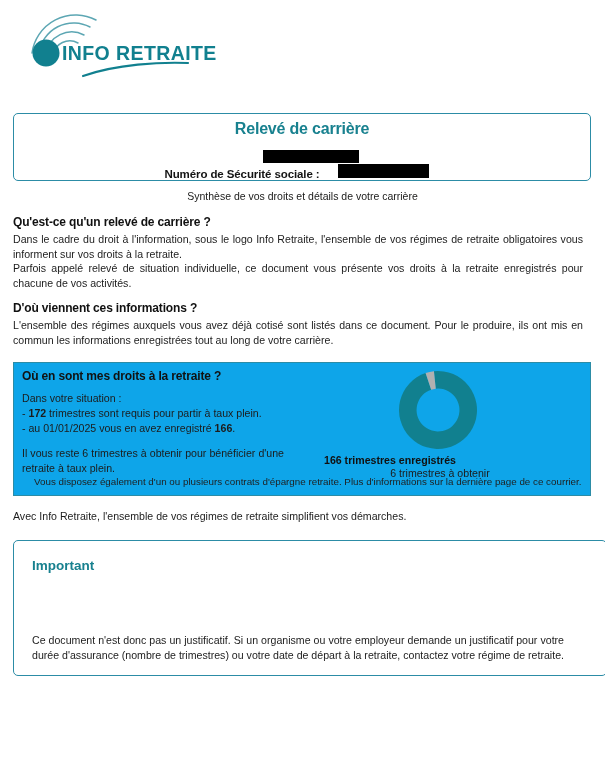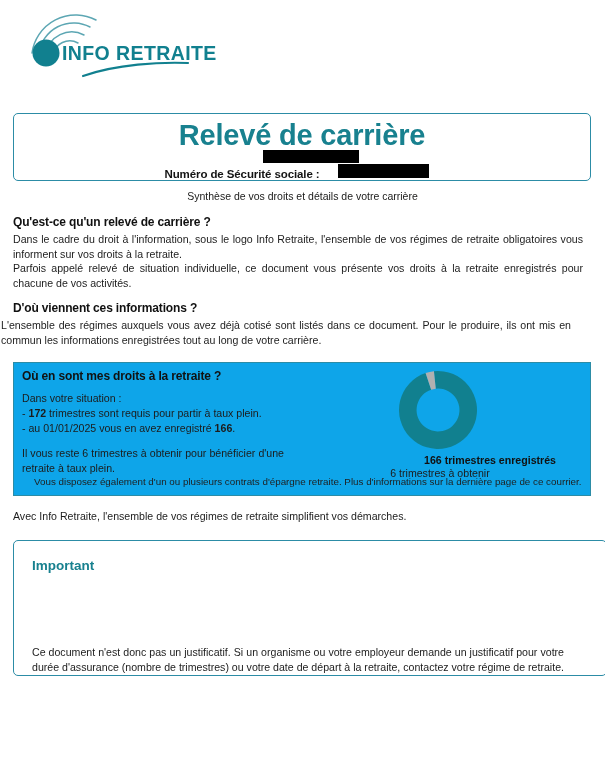--- a/index.html
+++ b/index.html
@@ -35,21 +35,21 @@
     width: 578px;
     height: 68px;
     box-sizing: border-box;
     border: 1.2px solid #2c8ca6;
     border-radius: 5px;
     background: #fff;
   }
   .doc-title {
     text-align: center;
     color: #18818f;
-    font-size: 29px;
+    font-size: 16px;
     font-weight: bold;
     letter-spacing: -0.2px;
     margin-top: 6px;
     line-height: 1.1;
   }
   .redact-name {
     position: absolute;
     left: 249px;
     top: 36px;
     width: 96px;
@@ -103,21 +103,21 @@
     position: absolute;
     font-size: 10.6px;
     line-height: 14.6px;
     color: #1c1c1c;
     text-align: justify;
   }
 
   #head-quest  { left: 13px; top: 215px; }
   #para-quest  { left: 13px; top: 232px; width: 570px; }
   #head-origin { left: 13px; top: 301px; }
-  #para-origin { left: 1px; top: 318px; width: 570px; }
+  #para-origin { left: 13px; top: 318px; width: 570px; }
 
   
   .rights-box {
     position: absolute;
     left: 13px;
     top: 362px;
     width: 578px;
     height: 134px;
     box-sizing: border-box;
     border: 1.2px solid #2c8ca6;
@@ -168,21 +168,21 @@
     left: 372px;
     top: 4px;
     width: 104px;
     height: 86px;
   }
   .donut-caption-1 {
     position: absolute;
     left: 310px;
     top: 91px;
     width: 232px;
-    text-align: right;
+    text-align: left;
     font-size: 10.6px;
     font-weight: bold;
     color: #111;
   }
   .donut-caption-2 {
     position: absolute;
     left: 310px;
     top: 104px;
     width: 232px;
     text-align: center;
@@ -222,21 +222,21 @@
   .important-p {
     position: absolute;
     left: 18px;
     width: 532px;
     font-size: 10.6px;
     line-height: 15.2px;
     color: #1c1c1c;
     text-align: justify;
   }
   #important-p1 { top: 48px; }
-  #important-p2 { top: 104px; }
+  #important-p2 { top: 92px; }
 </style>
 </head>
 <body>
 
 <div class="logo-area">
   <svg class="logo-svg" width="200" height="64" viewBox="0 0 200 64">
 
     <g fill="none" stroke="#3f97a6" stroke-linecap="round">
       <path d="M10 39 A44 44 0 0 1 74 6" stroke-width="1.5" opacity="0.85"></path>
       <path d="M17 39 A35 35 0 0 1 68 13" stroke-width="1.5" opacity="0.85"></path>

